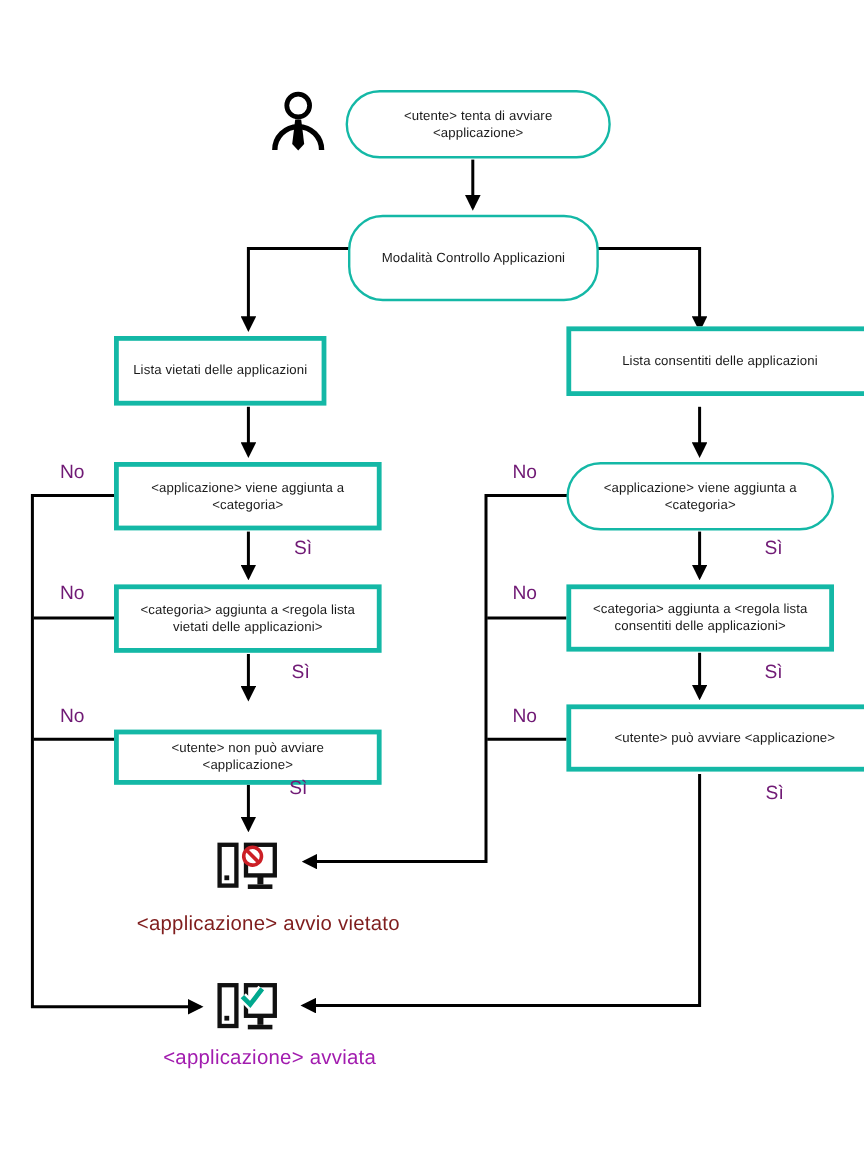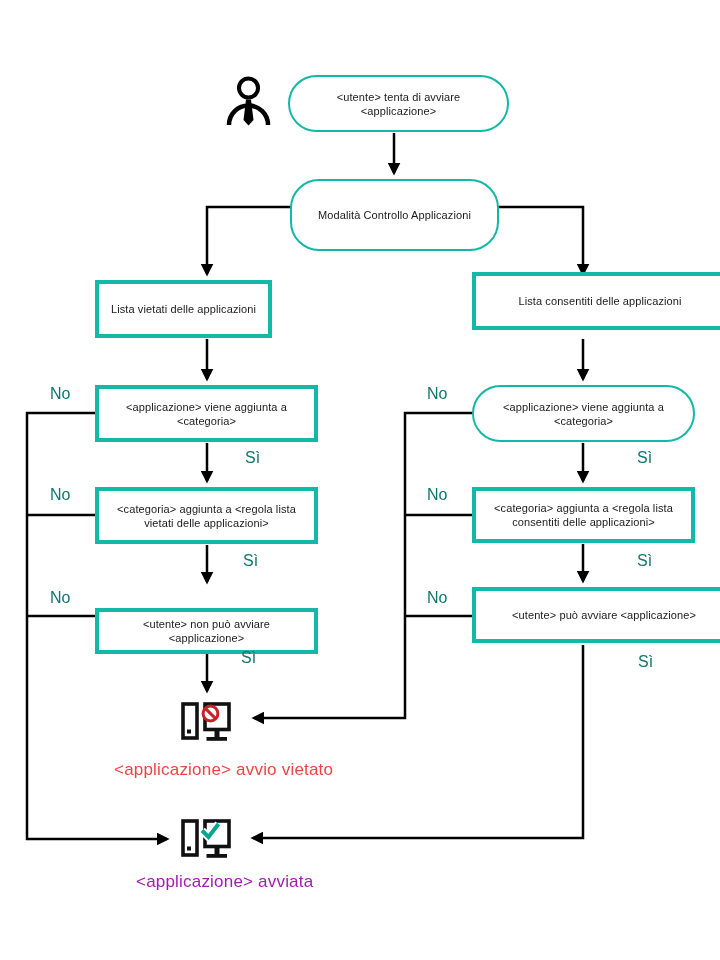--- a/index.html
+++ b/index.html
@@ -6,23 +6,23 @@
   body{width:720px;height:960px;font-family:"Liberation Sans",sans-serif;}
   .canvas{position:relative;width:720px;height:960px;background:#fff;overflow:hidden;}
   .connectors{position:absolute;left:0;top:0;pointer-events:none;}
   .node{
     position:absolute;box-sizing:border-box;border:4px solid #14b8a6;background:#fff;
     display:flex;align-items:center;justify-content:center;text-align:center;
     font-size:11px;line-height:14px;color:#1a1a1a;padding:2px 6px;letter-spacing:.1px;
   }
   .oval{border-radius:29px;border-width:2.5px;padding:2px 26px;}
   .stadium{border-radius:29px;}
-  .lbl{position:absolute;font-size:16px;line-height:18px;color:#0f766e;}
+  .lbl{position:absolute;font-size:16px;line-height:18px;color:#701a75;}
   .result{position:absolute;font-size:17px;line-height:20px;letter-spacing:.2px;}
-  .result-denied{color:#ef4444;}
+  .result-denied{color:#7f1d1d;}
   .result-allowed{color:#a21caf;}
   .icon{position:absolute;}
 </style>
 </head>
 <body>
 
 <div class="canvas">
 
   <svg class="connectors" width="720" height="960" viewBox="0 0 720 960">
     <defs>

